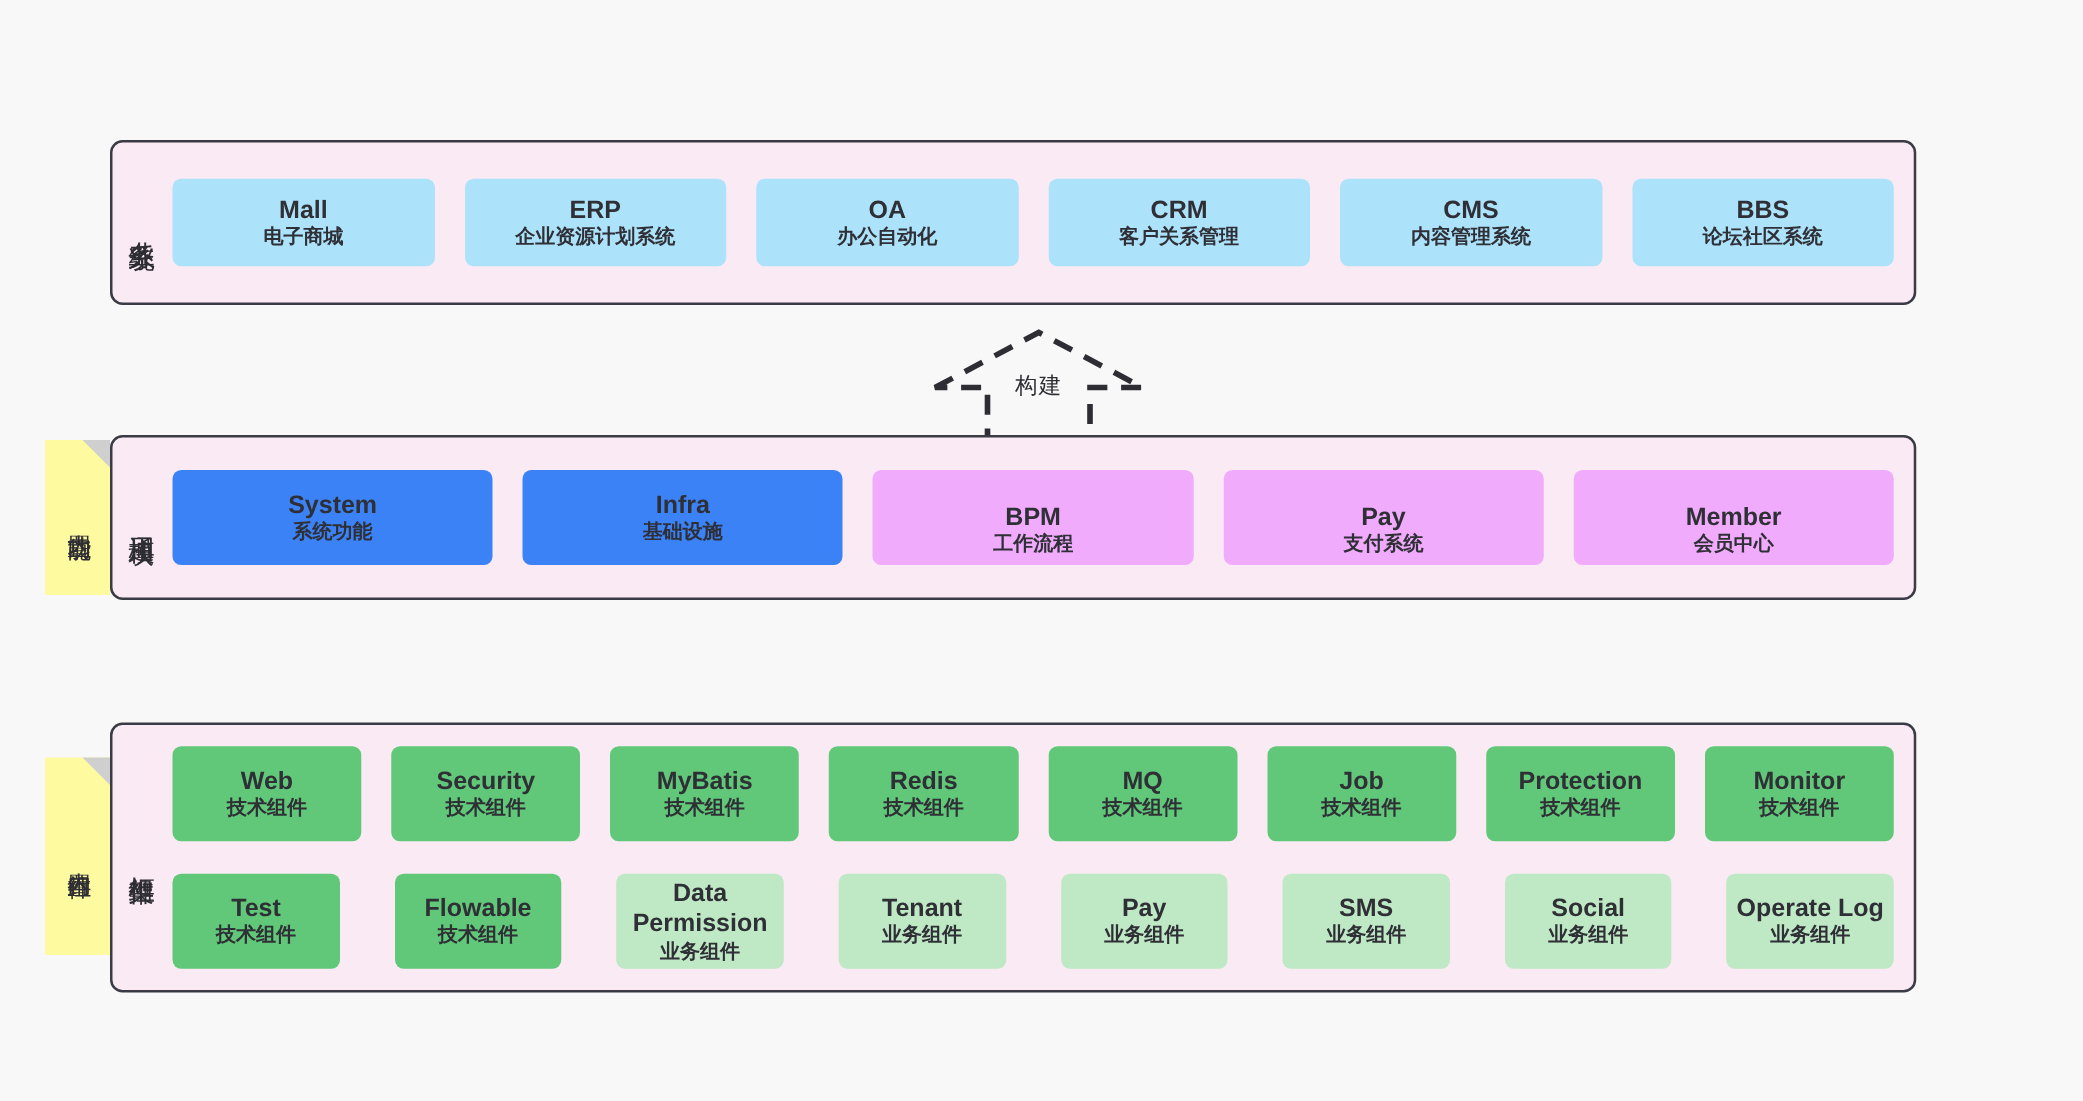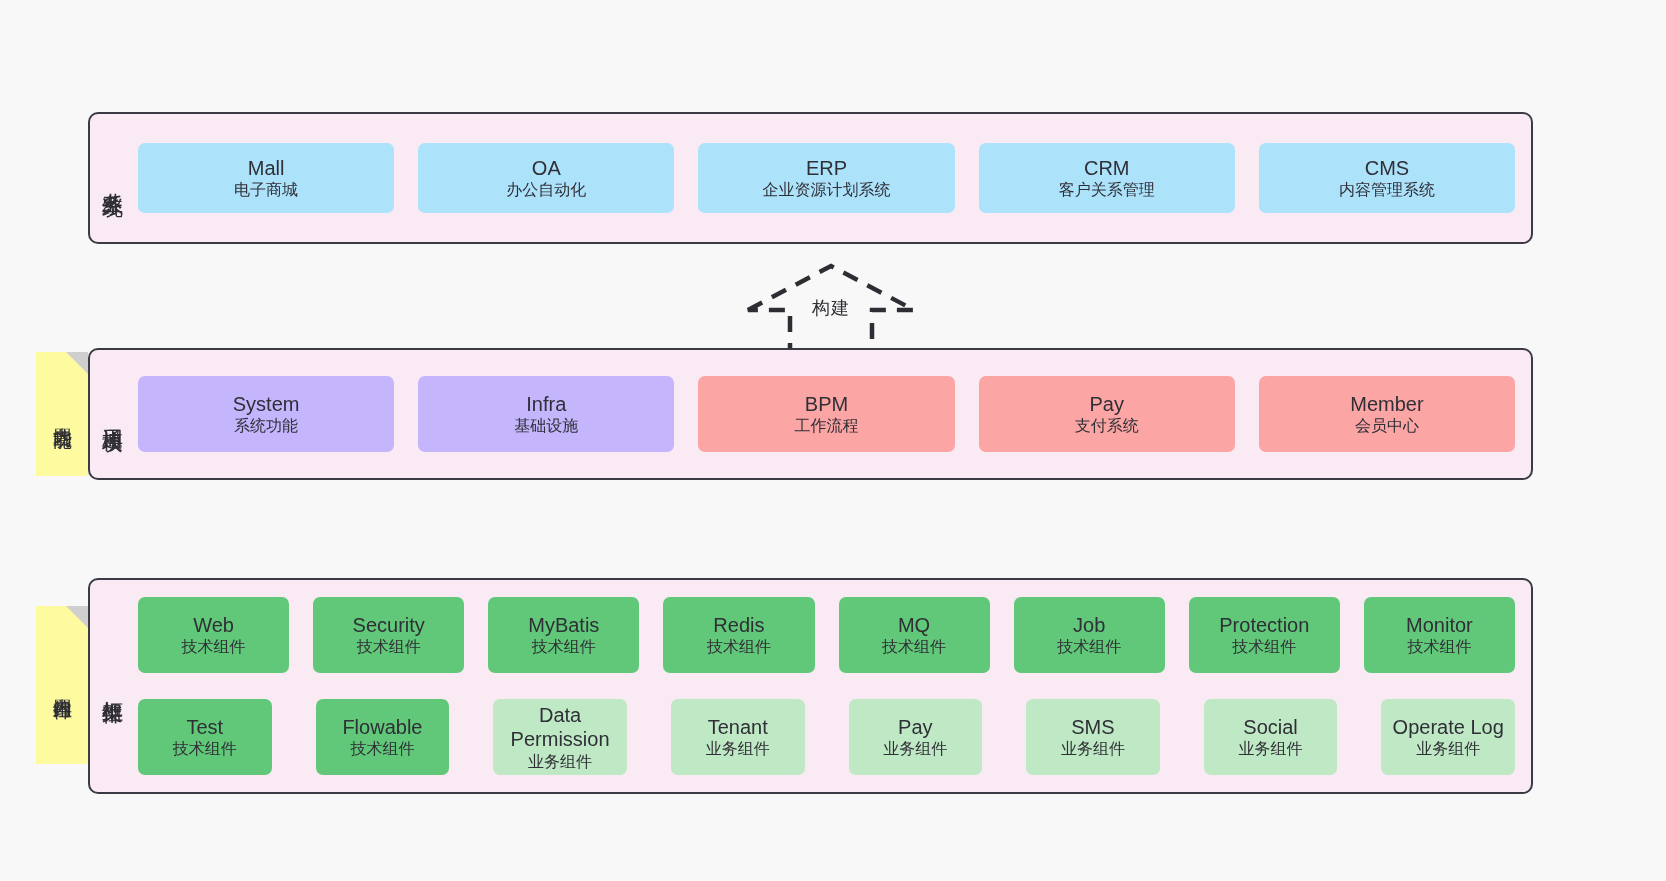--- a/index.html
+++ b/index.html
@@ -53,20 +53,21 @@
     user-select: none;
   }
 
   .layer-body {
     flex: 1 1 auto;
     display: flex;
     flex-direction: column;
     justify-content: center;
     padding: 0 16px 0 4px;
     box-sizing: border-box;
+    font-weight: bold;
   }
 
   .row {
     display: flex;
     flex-direction: row;
     gap: 24px;
     width: 100%;
   }
   .row + .row { margin-top: 26px; gap: 44px; }
 
@@ -88,22 +89,22 @@
     color: #2f2f36;
     display: block;
   }
   .card .card-sub {
     font-size: 16px;
     color: #2f2f36;
     display: block;
   }
 
   .card.blue        { background: #ade2fb; }
-  .card.red         { background: #c4b5fd; text-align: center; }
-  .card.pink        { background: #fca5a5; }
+  .card.red         { background: #3b82f6; text-align: center; }
+  .card.pink        { background: #f0abfc; justify-content: flex-end; }
   .card.green       { background: #60c878; }
   .card.lightgreen  { background: #bfe8c5; }
 
   
   #layer-business  { left: 88px;  top: 112px; width: 1445px; height: 132px; }
   #layer-common    { left: 88px;  top: 348px; width: 1445px; height: 132px; }
   #layer-framework { left: 88px;  top: 578px; width: 1445px; height: 216px; }
 
   #layer-business .card  { height: 70px; }
   #layer-common   .card  { height: 76px; }
@@ -176,34 +177,38 @@
 
   <div class="layer" id="layer-business">
     <div class="layer-title">业务系统</div>
     <div class="layer-body">
       <div class="row">
         <div class="card blue">
           <span class="card-name">Mall</span>
           <span class="card-sub">电子商城</span>
         </div>
         <div class="card blue">
+          <span class="card-name">ERP</span>
+          <span class="card-sub">企业资源计划系统</span>
+        </div>
+        <div class="card blue">
           <span class="card-name">OA</span>
           <span class="card-sub">办公自动化</span>
         </div>
         <div class="card blue">
-          <span class="card-name">ERP</span>
-          <span class="card-sub">企业资源计划系统</span>
-        </div>
-        <div class="card blue">
           <span class="card-name">CRM</span>
           <span class="card-sub">客户关系管理</span>
         </div>
         <div class="card blue">
           <span class="card-name">CMS</span>
           <span class="card-sub">内容管理系统</span>
+        </div>
+        <div class="card blue">
+          <span class="card-name">BBS</span>
+          <span class="card-sub">论坛社区系统</span>
         </div>
       </div>
     </div>
   </div>
 
   <div class="arrow-group" id="arrow-build">
     <svg viewBox="0 0 190 100">
       <path d="M 12 52 L 95 8 L 178 52 L 136 52 L 136 96 L 54 96 L 54 52 Z" fill="none" stroke="#2d2d33" stroke-width="4.5" stroke-dasharray="16 11" stroke-linejoin="miter"></path>
     </svg>
     <div class="arrow-label">构建</div>

